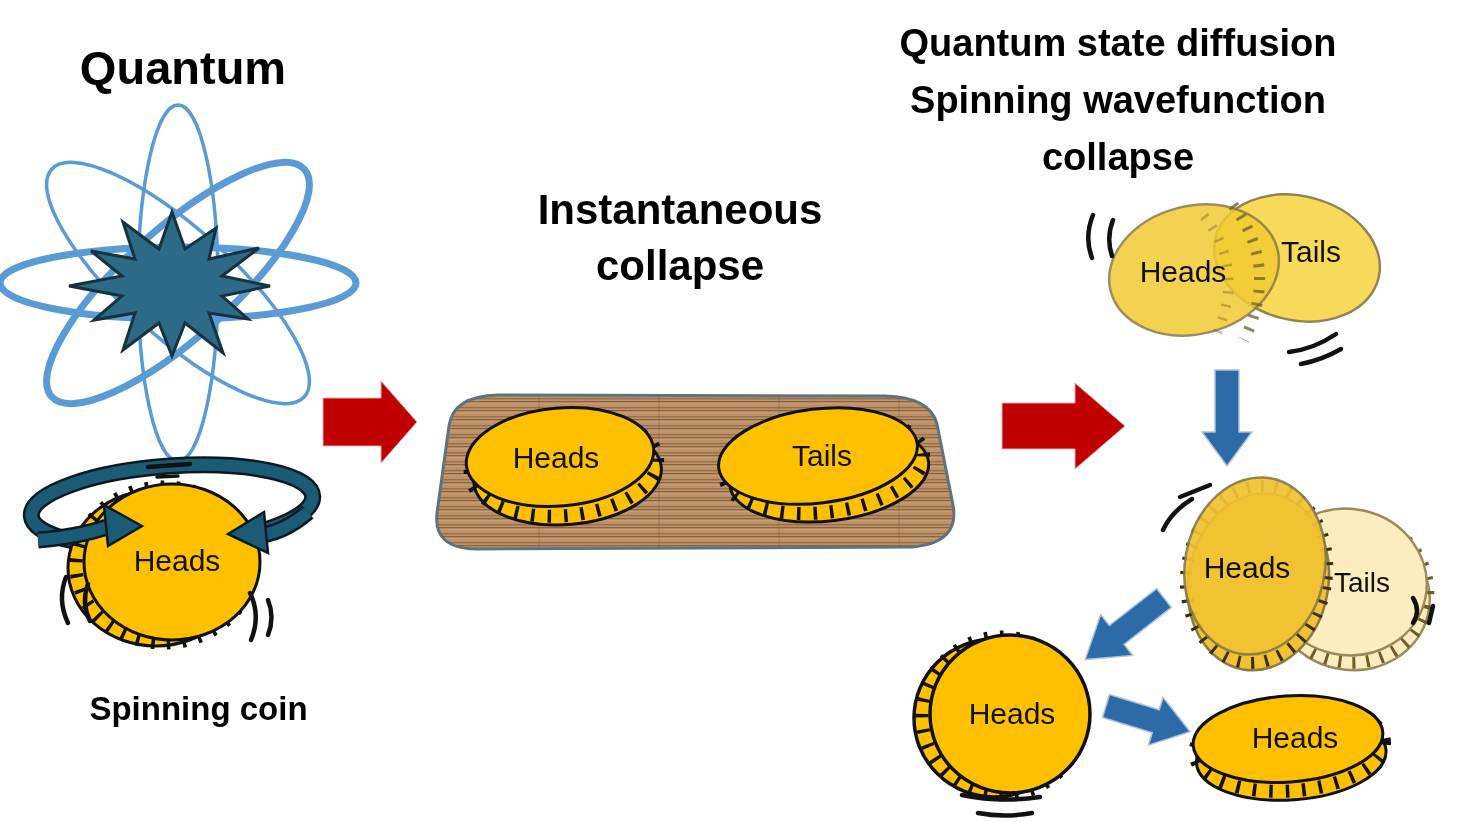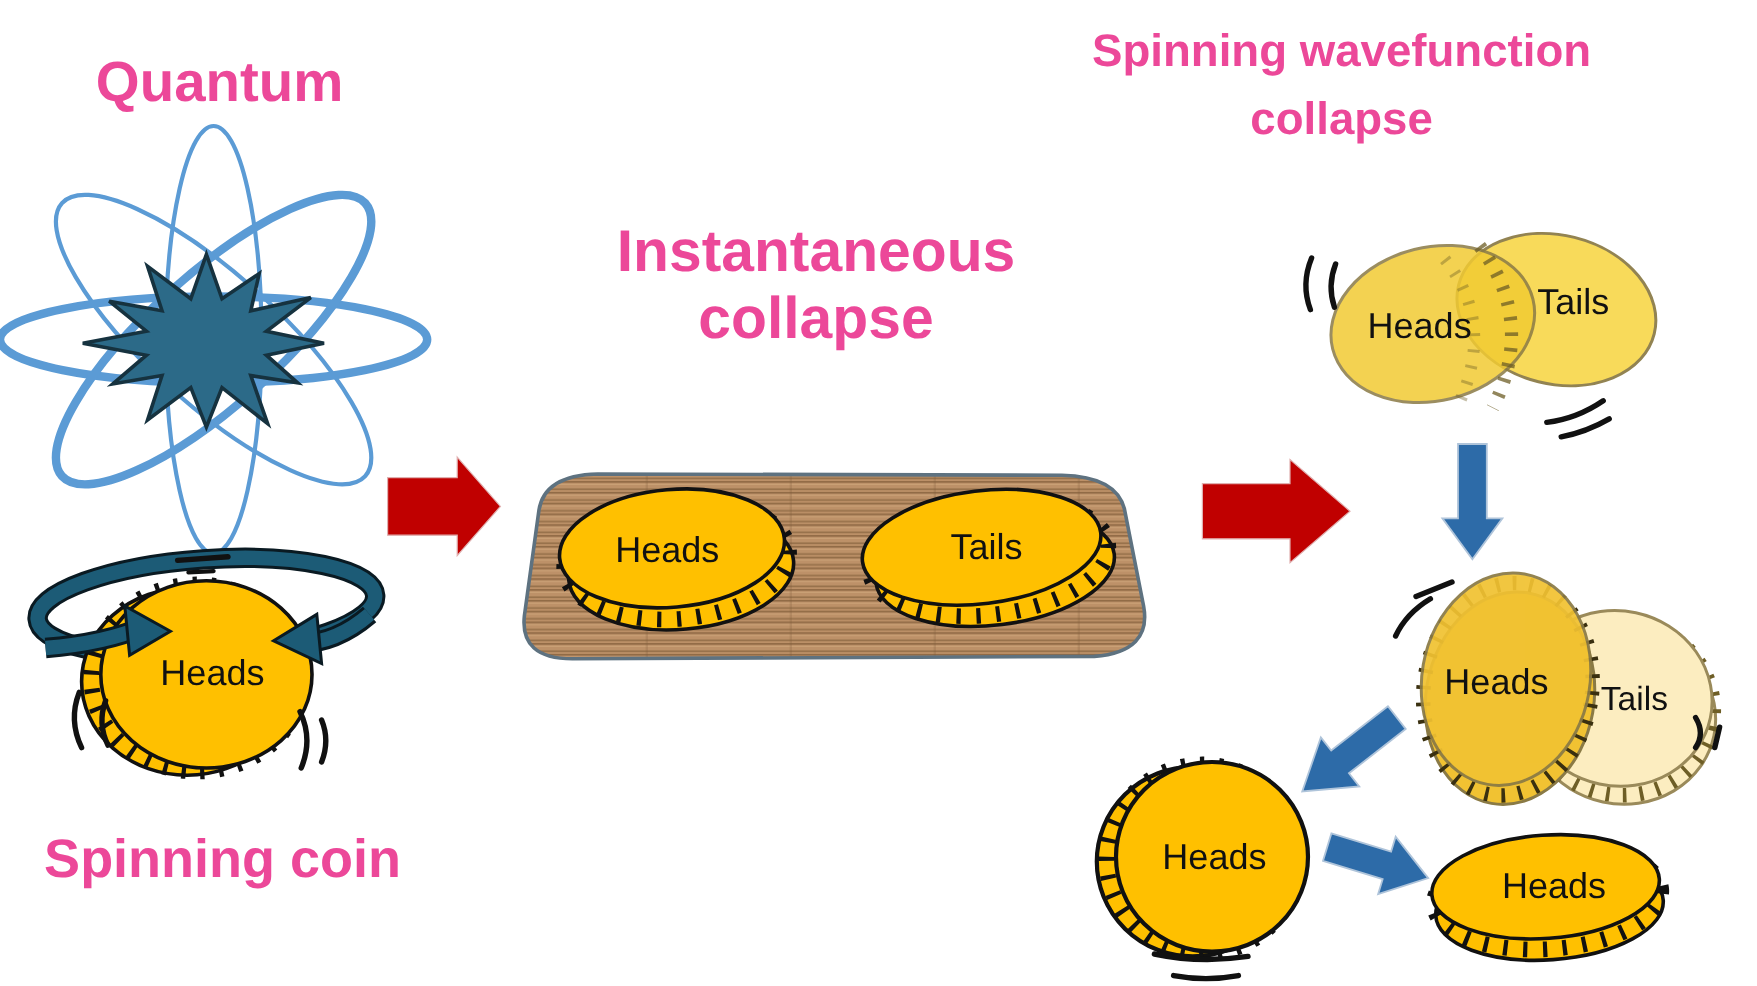--- a/index.html
+++ b/index.html
@@ -1,24 +1,24 @@
 <!DOCTYPE html>
 <html><head>
 <meta charset="utf-8">
 <style>
   html,body{margin:0;padding:0;background:#fff;}
   .canvas{position:relative;width:1464px;height:822px;background:#ffffff;overflow:hidden;
           font-family:"Liberation Sans",sans-serif;}
   .canvas svg{position:absolute;left:0;top:0;}
-  .title{position:absolute;font-weight:700;color:#ec4899;text-align:center;}
+  .title{position:absolute;font-weight:700;color:#000000;text-align:center;}
   .title .line{white-space:nowrap;}
   #quantum-title{left:8px;top:40px;width:350px;font-size:47px;}
-  #middle-title{left:460px;top:182px;width:440px;font-size:49px;line-height:56px;}
+  #middle-title{left:460px;top:182px;width:440px;font-size:42px;line-height:56px;}
   #right-title{left:858px;top:15px;width:520px;font-size:38px;line-height:57px;}
-  #spinning-caption{left:28px;top:690px;width:315px;font-size:45px;}
+  #spinning-caption{left:41px;top:690px;width:315px;font-size:33px;}
   .coin-label{font-family:"Liberation Sans",sans-serif;fill:#111111;}
 </style>
 </head>
 <body>
 
 <div class="canvas">
 
 <svg width="1464" height="822" viewBox="0 0 1464 822">
   <defs>
     <pattern id="wood" width="120" height="9" patternUnits="userSpaceOnUse">
@@ -149,20 +149,21 @@
   <div class="title" id="quantum-title">
     <div class="line">Quantum</div>
   </div>
 
   <div class="title" id="middle-title">
     <div class="line">Instantaneous</div>
     <div class="line">collapse</div>
   </div>
 
   <div class="title" id="right-title">
+    <div class="line">Quantum state diffusion</div>
     <div class="line">Spinning wavefunction</div>
     <div class="line">collapse</div>
   </div>
 
   <div class="title" id="spinning-caption">
     <div class="line">Spinning coin</div>
   </div>
 
 </div>
 

